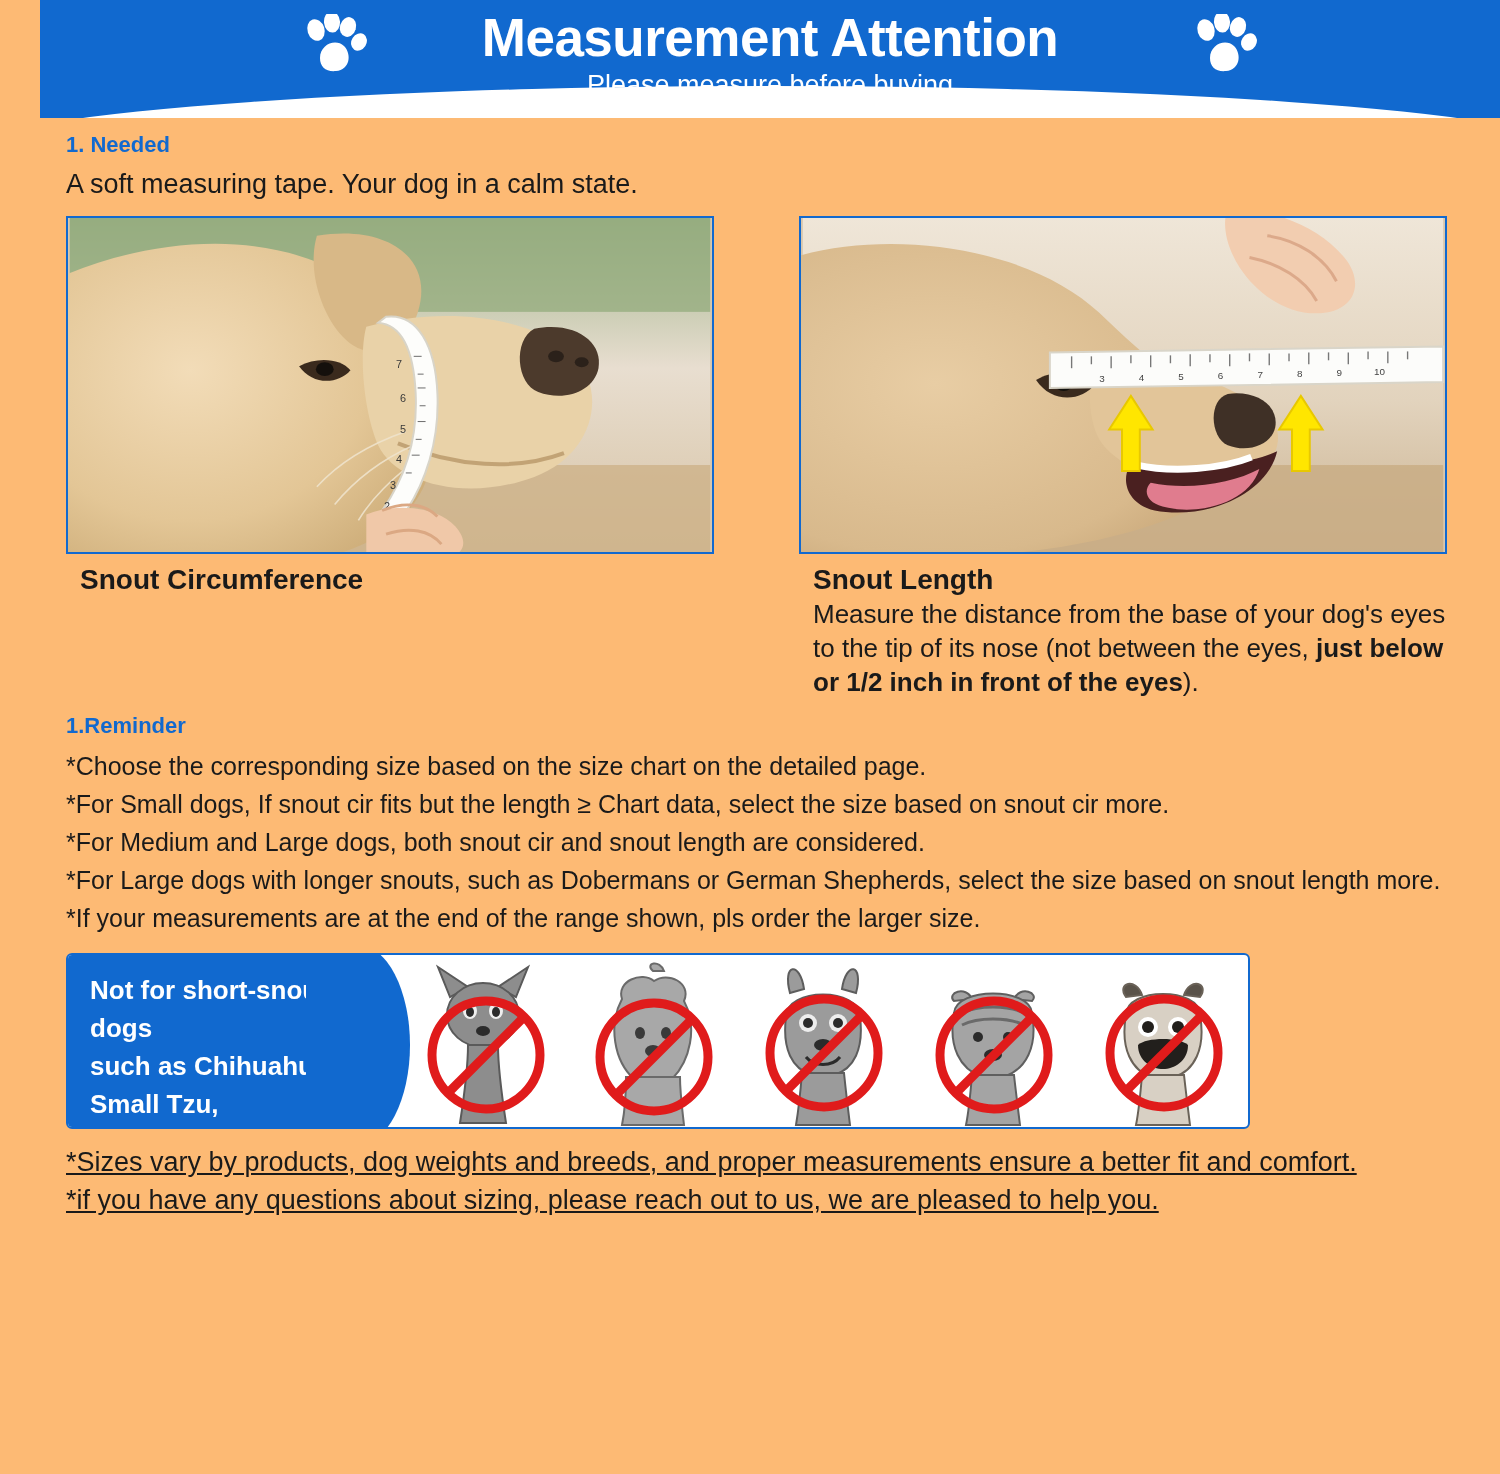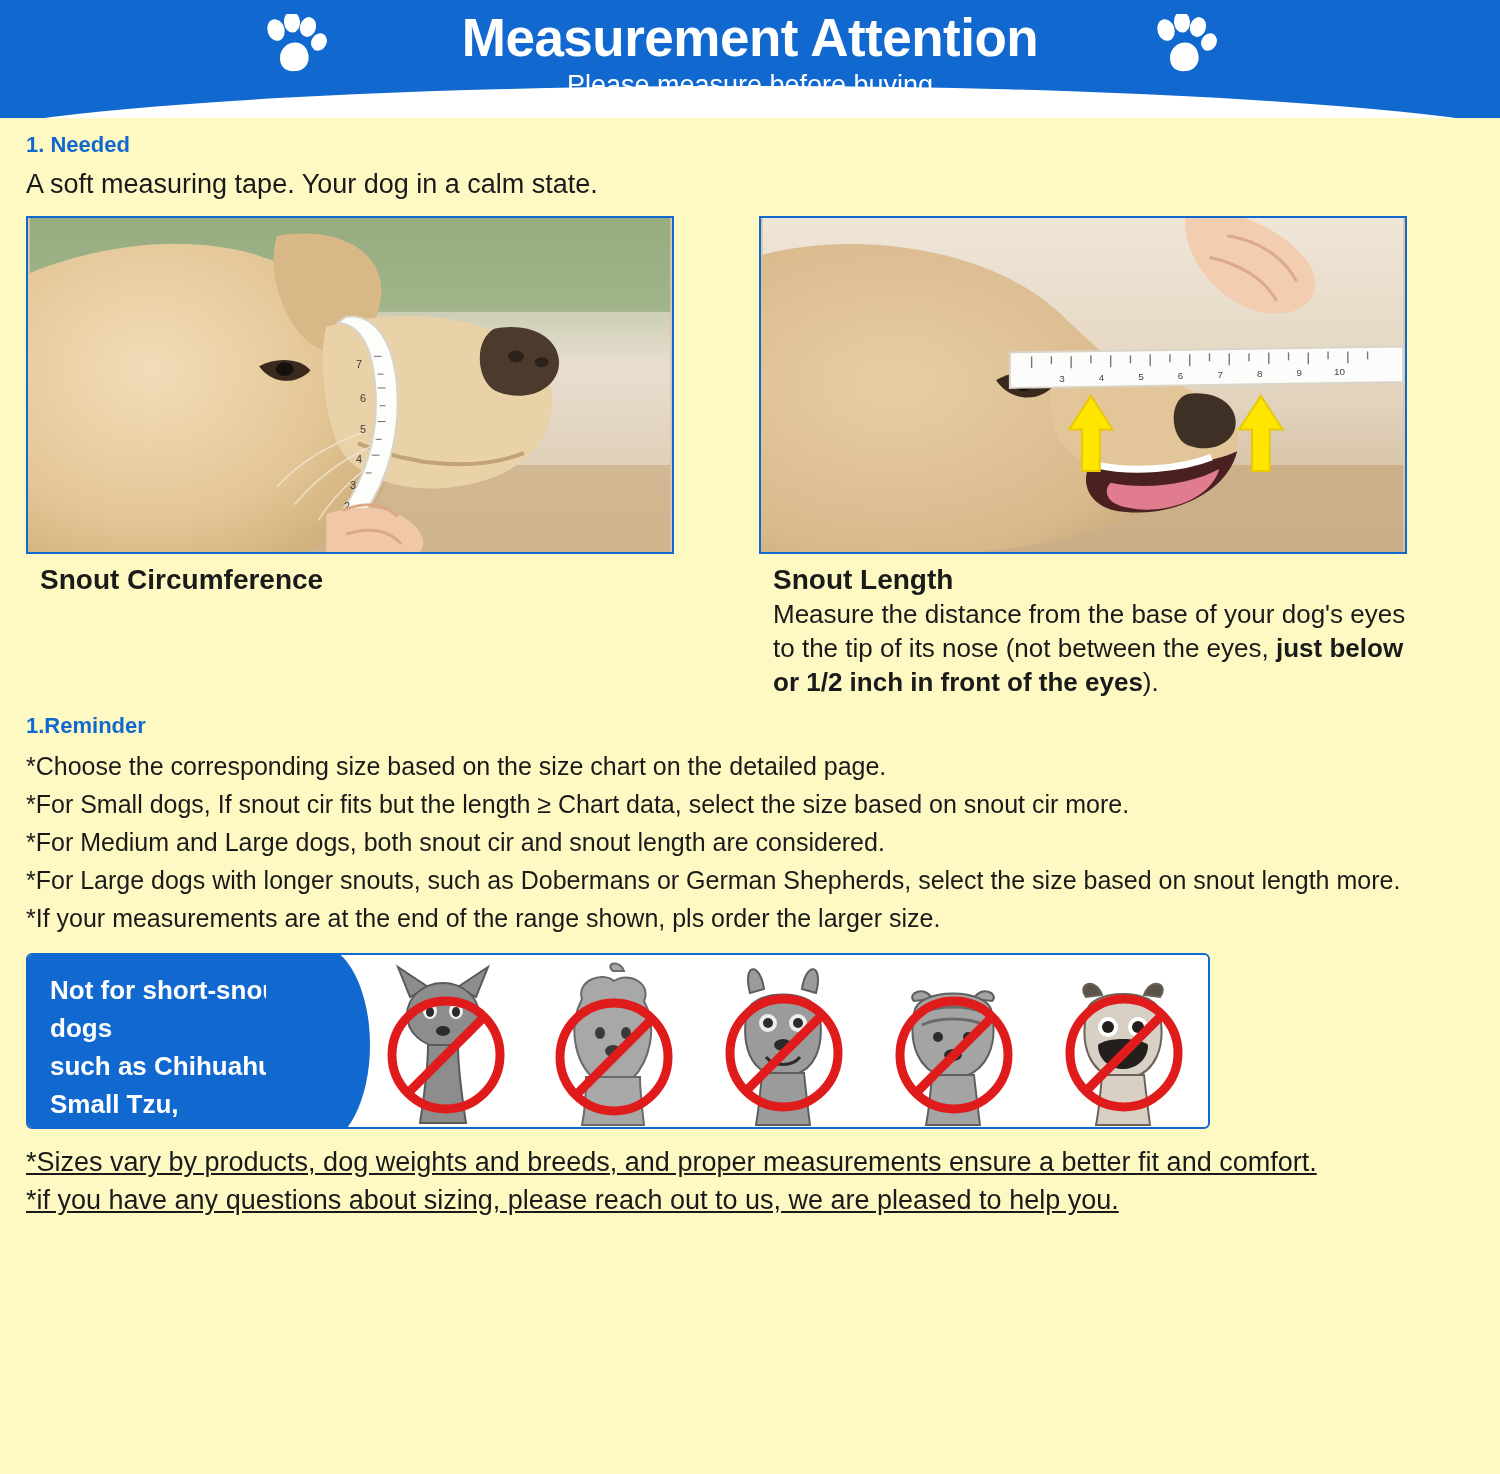--- a/index.html
+++ b/index.html
@@ -4,21 +4,21 @@
 <style>
   * { box-sizing: border-box; }
   html, body {
     margin: 0; padding: 0;
     width: 1500px; height: 1474px;
     background: #ffffff;
     font-family: "Liberation Sans", sans-serif;
     color: #1a1a1a;
     overflow: hidden;
   }
-  .page { position: relative; width: 1500px; height: 1474px; background:#fef9c3; }
+  .page { position: relative; width: 1500px; height: 1474px; background:#fdba74;padding-left:40px; }
 
   
   .header {
     position: relative;
     width: 100%;
     background: #1169cf;
     height: 118px;
     overflow: hidden;
   }
   .header-inner {

